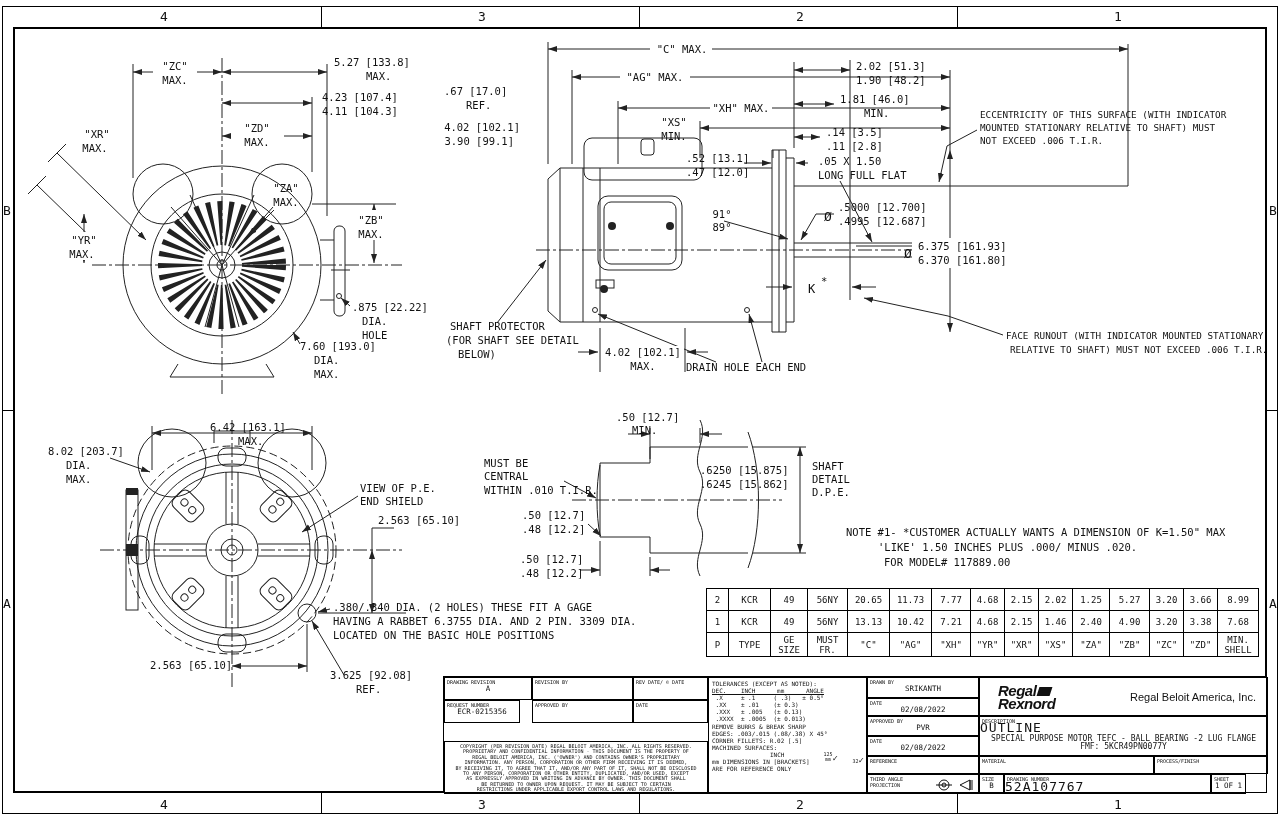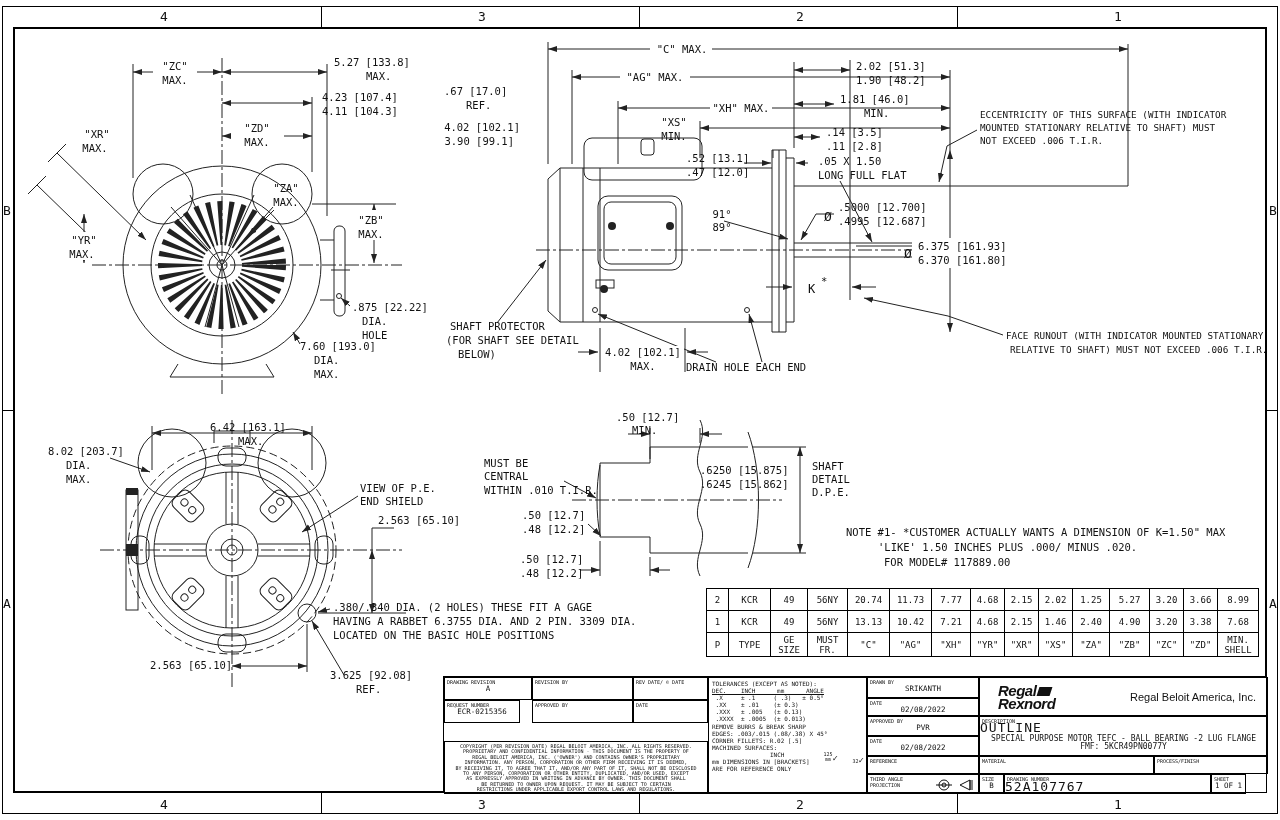--- a/index.html
+++ b/index.html
@@ -405,21 +405,21 @@
     <col style="width:34px">
         <col style="width:34px">
         <col style="width:41px">
   </colgroup>
   <tbody>
   <tr>
     <td>2</td>
           <td>KCR</td>
           <td>49</td>
           <td>56NY</td>
-          <td>20.74</td>
+          <td>20.65</td>
           <td>11.73</td>
           <td>7.77</td>
           <td>4.68</td>
           <td>2.15</td>
           <td>2.02</td>
           <td>1.25</td>
           <td>5.27</td>
           <td>3.20</td>
           <td>3.66</td>
           <td>8.99</td>

